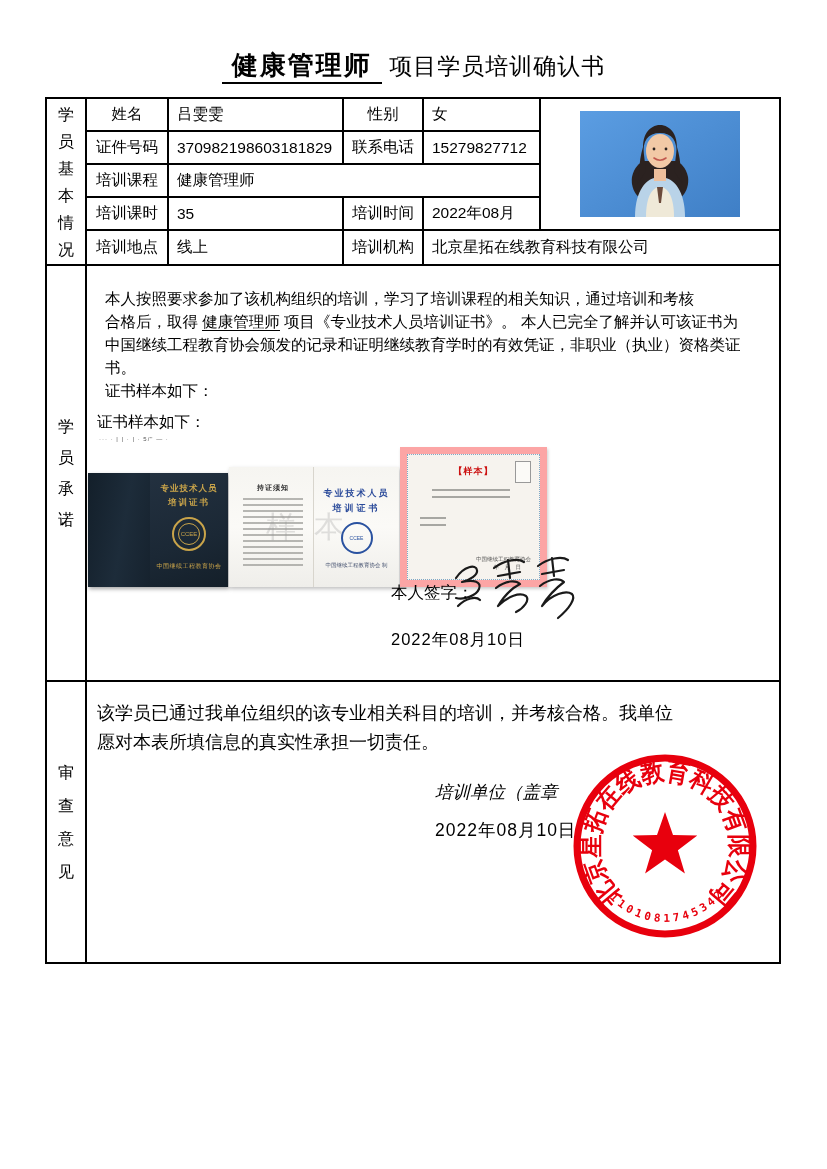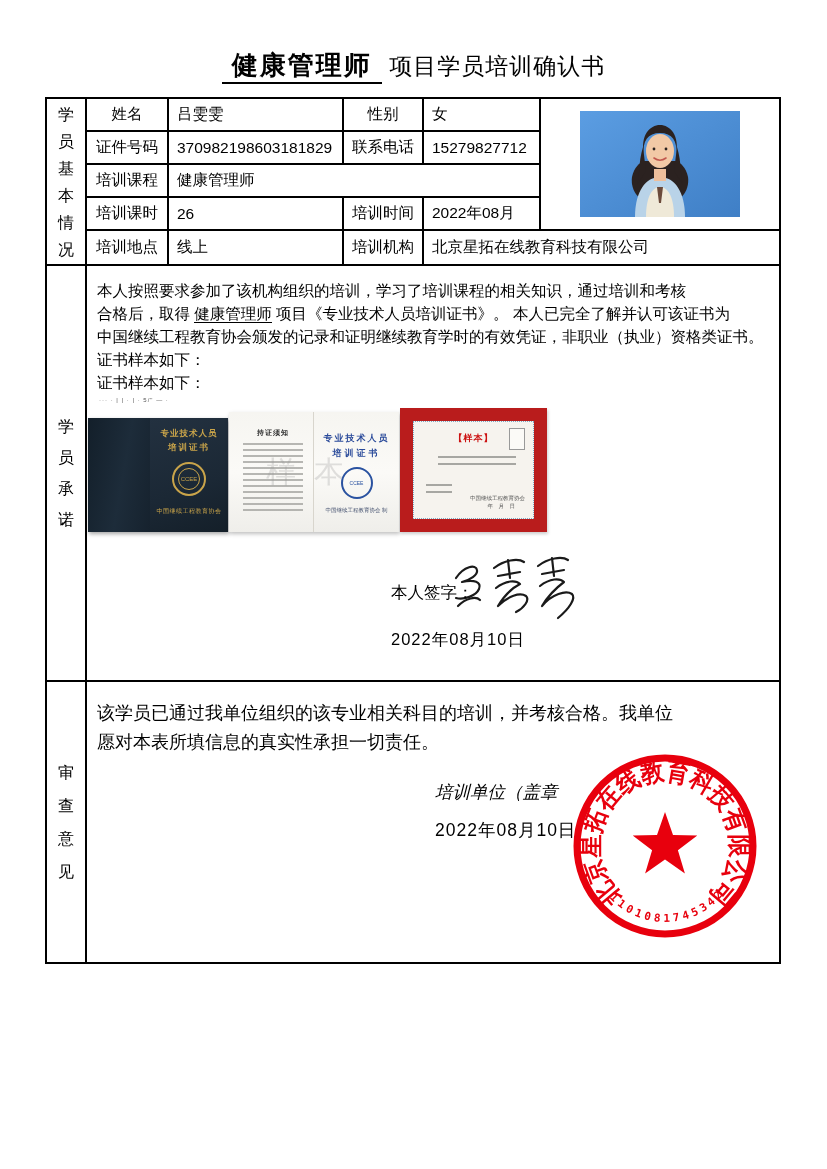--- a/index.html
+++ b/index.html
@@ -35,21 +35,21 @@
   .cell.val{padding-left:8px;}
   .cell.noR{border-right:none;}
   .cell.noB{border-bottom:none;}
   .span-course{grid-column:2/5;}
   .span-org{grid-column:4/6;}
   .photo-cell{grid-column:5;grid-row:1/5;justify-content:center;align-items:center;
               border-right:none;}
   .id-photo{width:160px;height:106px;}
 
   
-  .para{margin:0;padding:13px 8px 0 10px;font-size:15.5px;line-height:23px;
+  .para{margin:8px;padding:13px 8px 0 10px;font-size:15.5px;line-height:23px;
         white-space:pre-line;}
   .u-term{border-bottom:1px solid #000;}
   .sample-line{padding:0 10px;font-size:15.5px;line-height:23px;}
   .microtext{padding:2px 10px 0 12px;font-size:6px;color:#555;letter-spacing:1px;height:9px;line-height:8px;}
 
   .certs{display:flex;align-items:flex-end;gap:1px;margin:3px 0 0 1px;}
   .cert{position:relative;box-sizing:border-box;}
   
   .cert.cover{width:140px;height:114px;margin-top:5px;display:flex;
               box-shadow:1px 2px 4px rgba(0,0,0,.35);}
@@ -77,21 +77,21 @@
   .blue{color:#2a4a9a;}
   .blue.t1{font-size:9px;font-weight:bold;letter-spacing:2px;}
   .blue.t2{font-size:9px;font-weight:bold;letter-spacing:3px;margin-top:2px;}
   .seal{width:28px;height:28px;border:2px solid #2a52a0;border-radius:50%;margin:7px auto 0 auto;
         display:flex;align-items:center;justify-content:center;font-size:5px;color:#2a52a0;}
   .blue.issuer{font-size:5.5px;margin-top:8px;color:#44516f;}
   .watermark{position:absolute;left:50%;top:50%;transform:translate(-50%,-50%);
              font-size:30px;color:rgba(150,150,150,.28);letter-spacing:18px;white-space:nowrap;
              pointer-events:none;}
   
-  .cert.sample{width:147px;height:124px;background:#b91c1c;padding:13px;box-sizing:border-box;
+  .cert.sample{width:147px;height:140px;background:#fca5a5;padding:7px;box-sizing:border-box;
                box-shadow:1px 2px 3px rgba(0,0,0,.2);}
   .sample-inner{position:relative;width:100%;height:100%;background:#f6f3ee;
                 border:1px dotted #7fa8c6;box-sizing:border-box;}
   .badge{position:absolute;top:10px;left:0;width:100%;text-align:center;
          color:#cc1111;font-size:9px;font-weight:bold;letter-spacing:1px;}
   .photo-box{position:absolute;top:6px;right:8px;width:14px;height:20px;border:1px solid #999;
              background:#fbfaf7;}
   .stripes{position:absolute;left:24px;
      background:repeating-linear-gradient(180deg,#8d8d89 0px,#8d8d89 2px,transparent 2px,transparent 7px);
      opacity:.75;}
@@ -164,21 +164,21 @@
 
           <div class="cell lab">证件号码</div>
           <div class="cell val">370982198603181829</div>
           <div class="cell lab">联系电话</div>
           <div class="cell val">15279827712</div>
 
           <div class="cell lab">培训课程</div>
           <div class="cell val span-course">健康管理师</div>
 
           <div class="cell lab">培训课时</div>
-          <div class="cell val">26</div>
+          <div class="cell val">35</div>
           <div class="cell lab">培训时间</div>
           <div class="cell val">2022年08月</div>
 
           <div class="cell lab noB">培训地点</div>
           <div class="cell val noB">线上</div>
           <div class="cell lab noB">培训机构</div>
           <div class="cell val noB noR span-org">北京星拓在线教育科技有限公司</div>
         </div>
       </div>
     </div>

